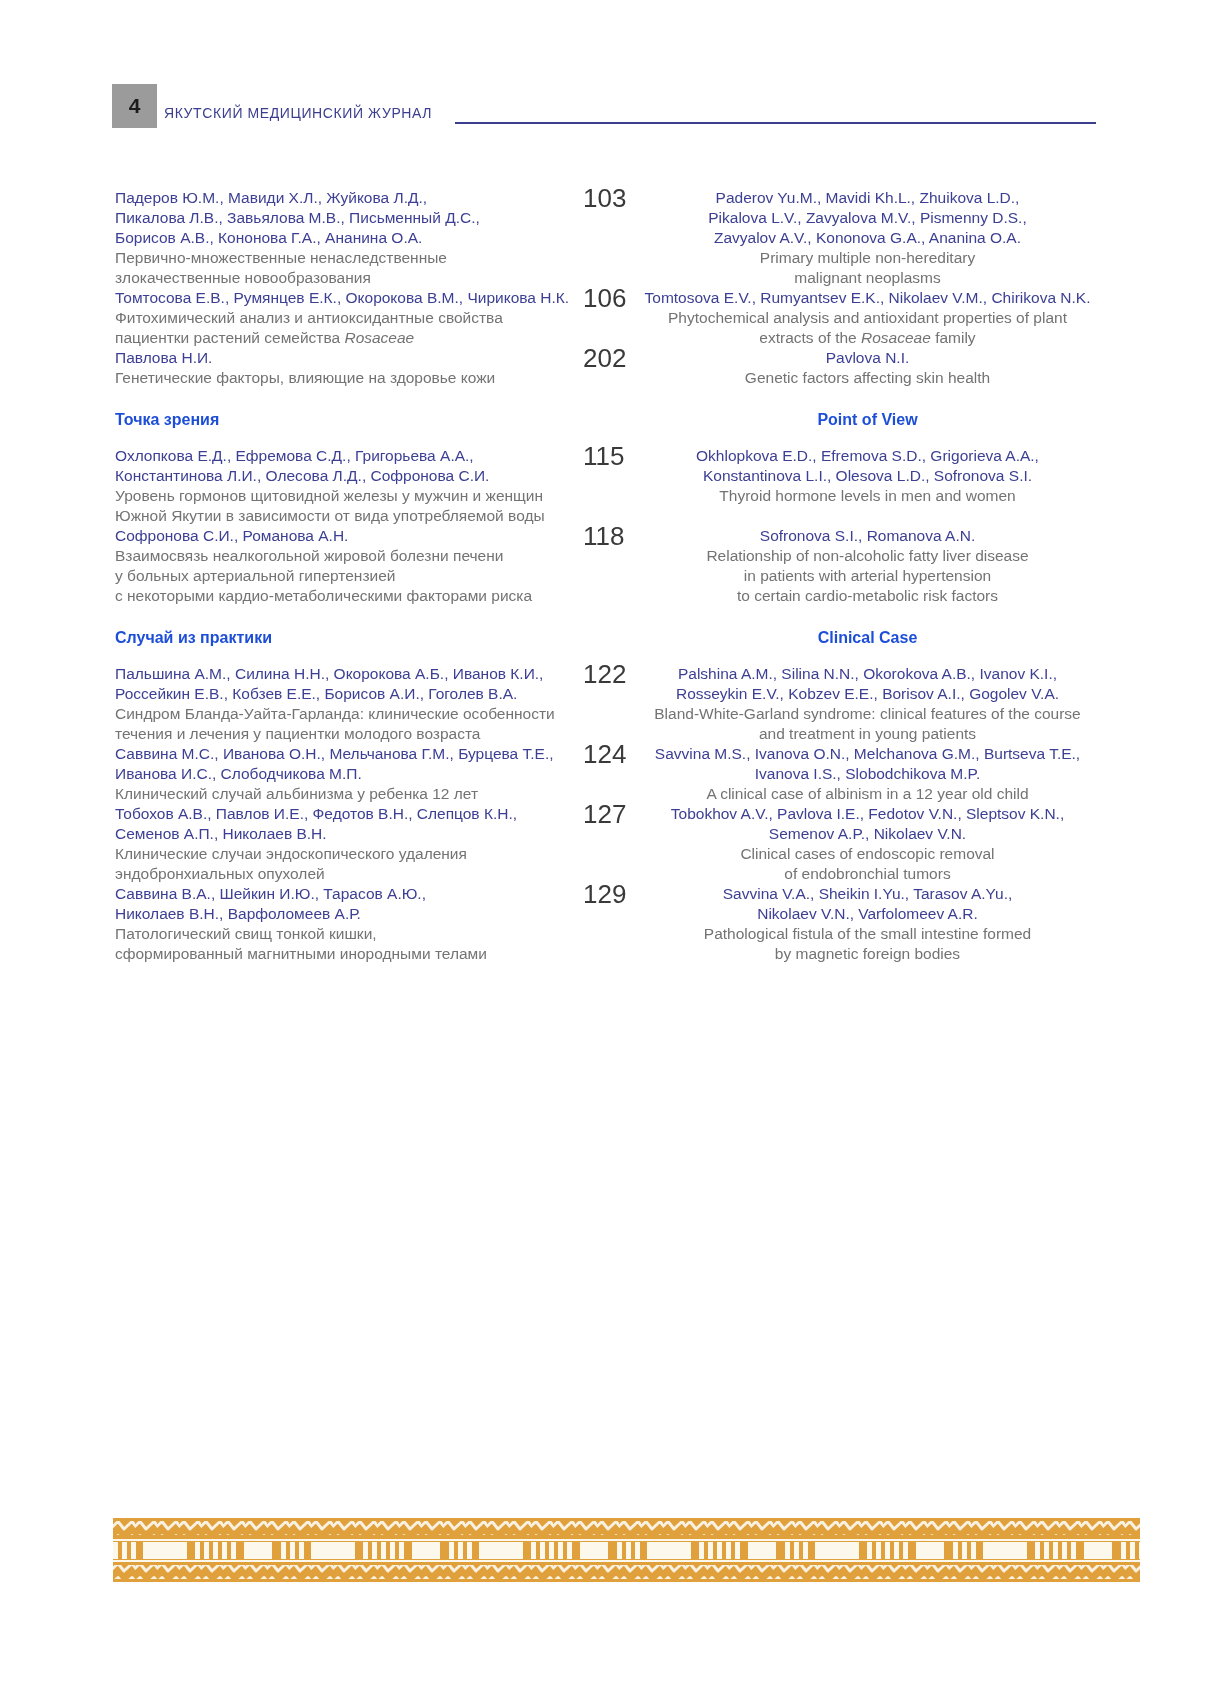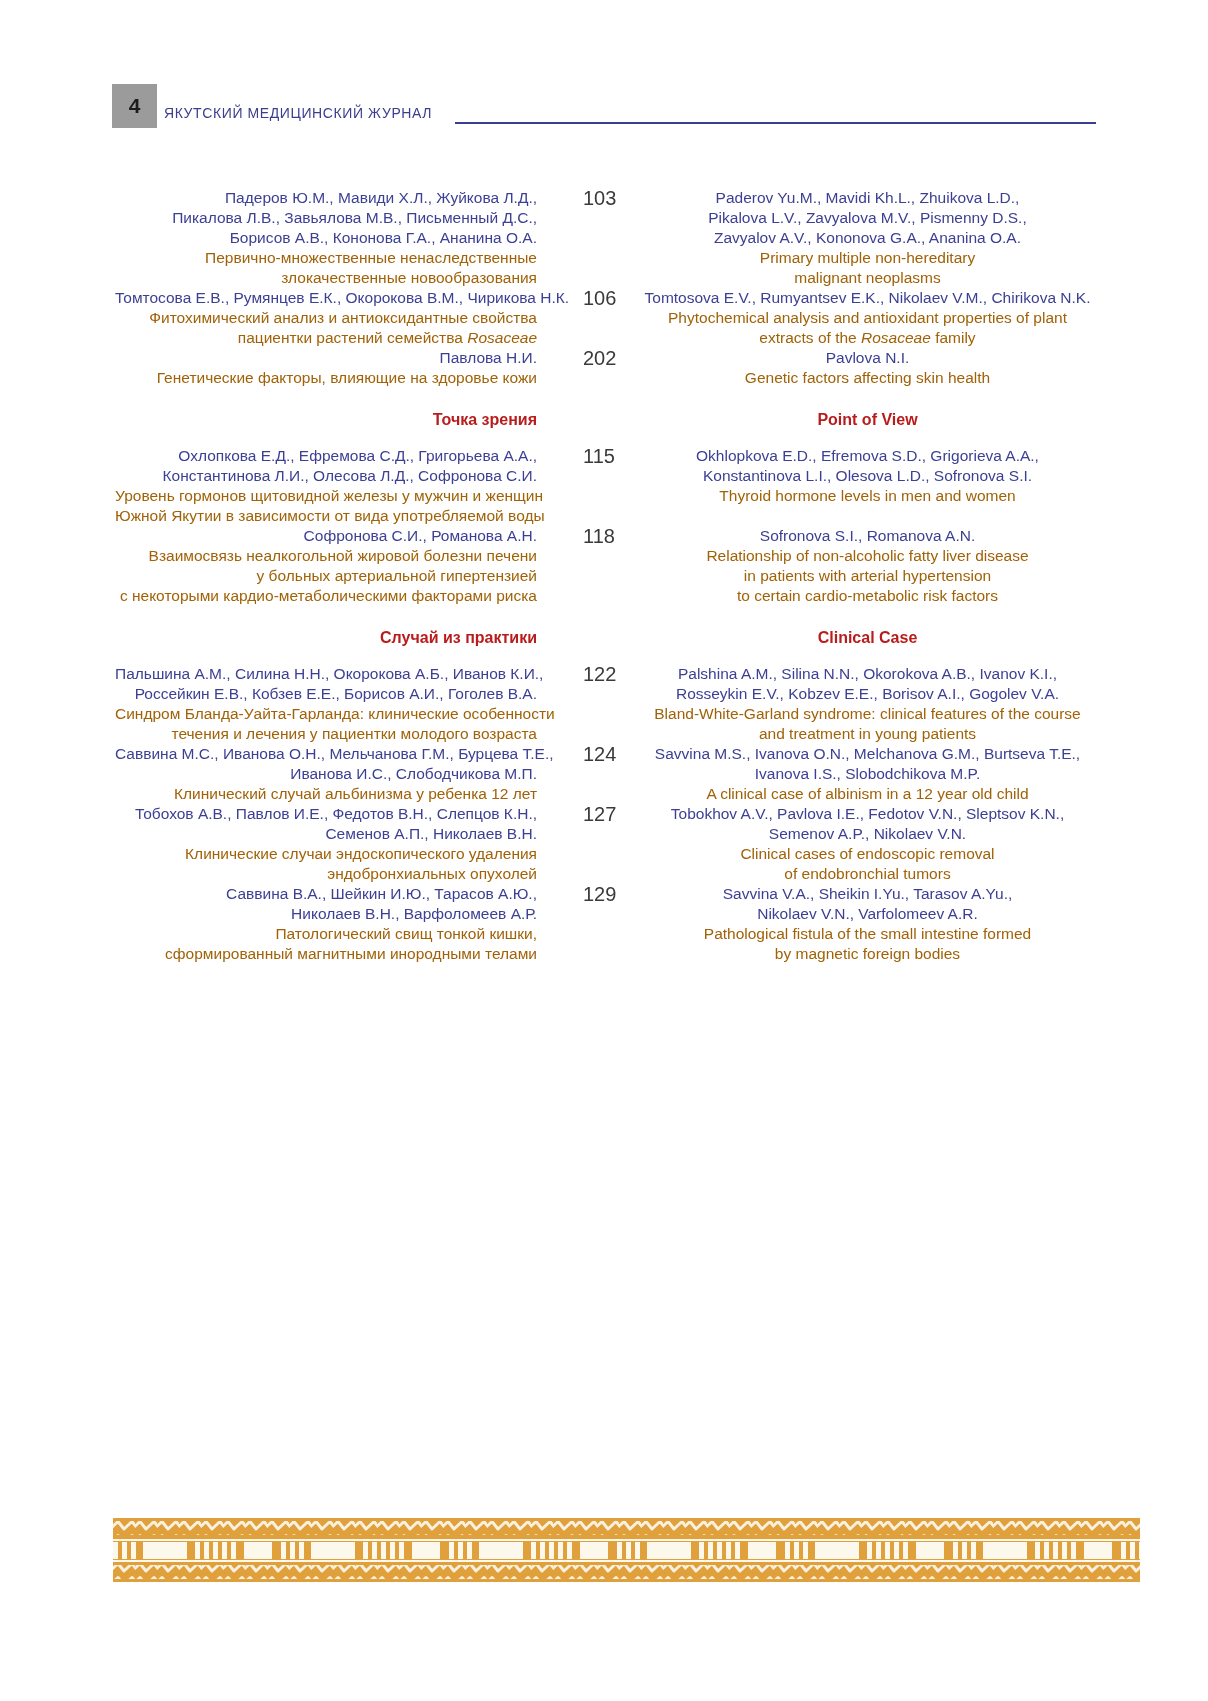--- a/index.html
+++ b/index.html
@@ -21,31 +21,31 @@
   .header-rule {
     position:absolute; left:455px; top:122px; width:641px; height:2px;
     background:#3B3D8E;
   }
   
   #toc {
     position:absolute; left:115px; top:188px; width:990px;
     font-size:15.5px; line-height:20px;
   }
   .toc-row { display:grid; grid-template-columns:422px 93px 1fr; }
-  .cell-ru { text-align:right; }
+  .cell-ru { }
   .cell-en { text-align:center; }
   .cell-num {
-    padding-left:46px; font-size:20px; line-height:20px;
+    padding-left:46px; font-size:26px; line-height:20px;
     color:#3A3A3A; white-space:nowrap;
   }
   .line { white-space:nowrap; }
   .authors { color:#3C3F93; }
-  .title   { color:#a16207; }
+  .title   { color:#737373; }
   .heading-row { margin:22px 0 16px 0; font-size:16px; font-weight:bold; }
-  .heading-row .line { color:#b91c1c; }
+  .heading-row .line { color:#1d4ed8; }
   
   .ornament {
     position:absolute; left:113px; top:1518px; width:1027px; height:64px;
   }
   .ornament svg { display:block; width:100%; height:100%; }
 </style>
 </head>
 <body>
 
 <div class="pagenum-box">

